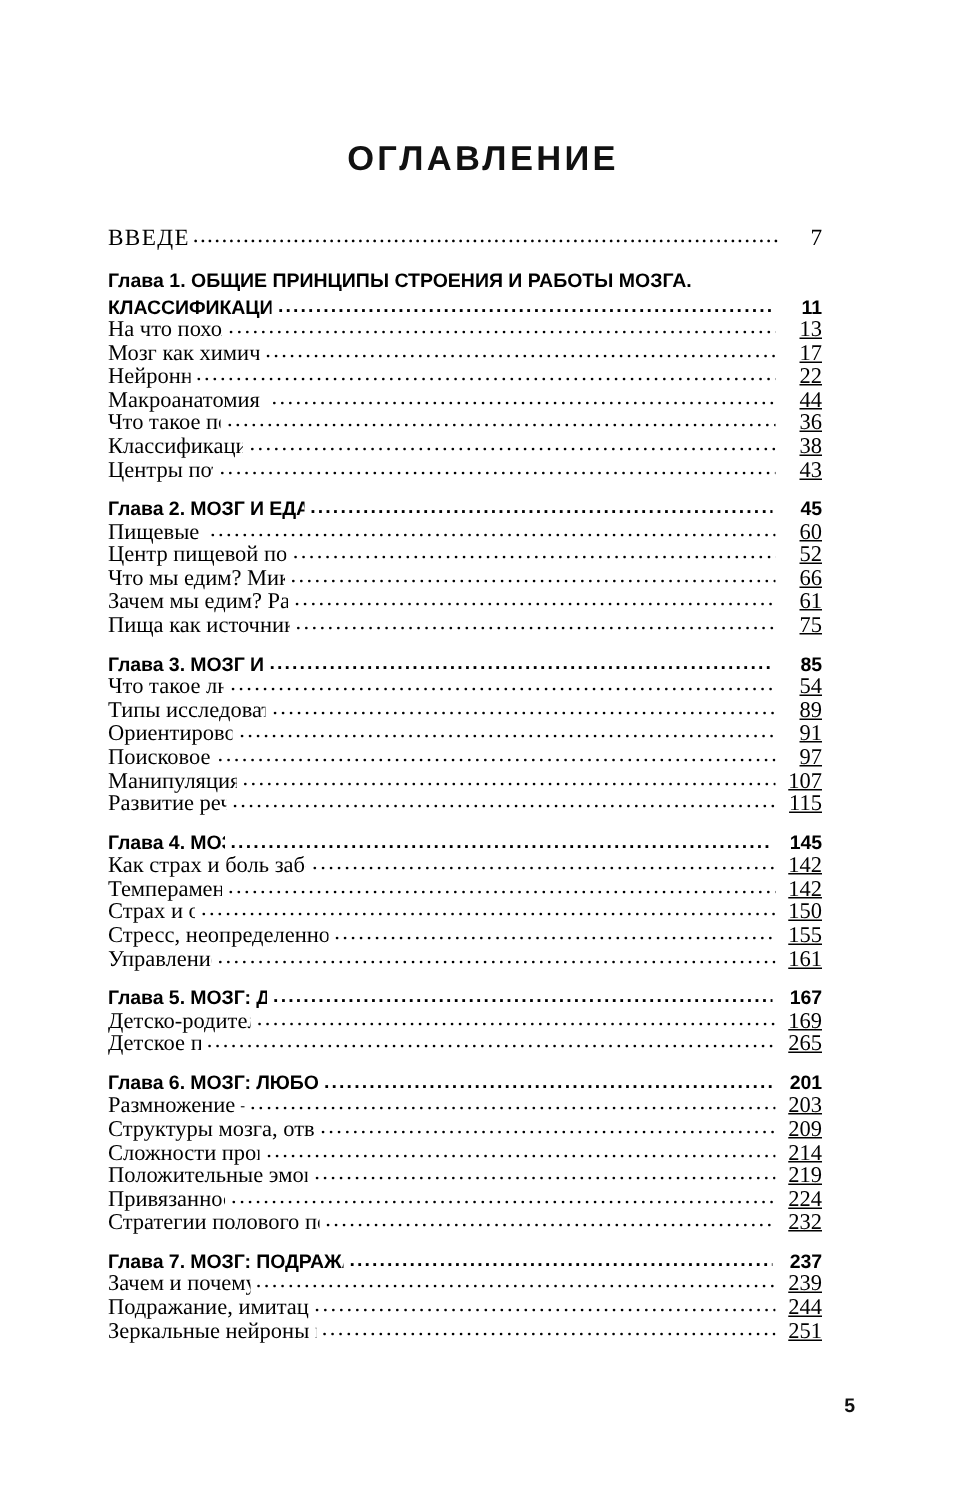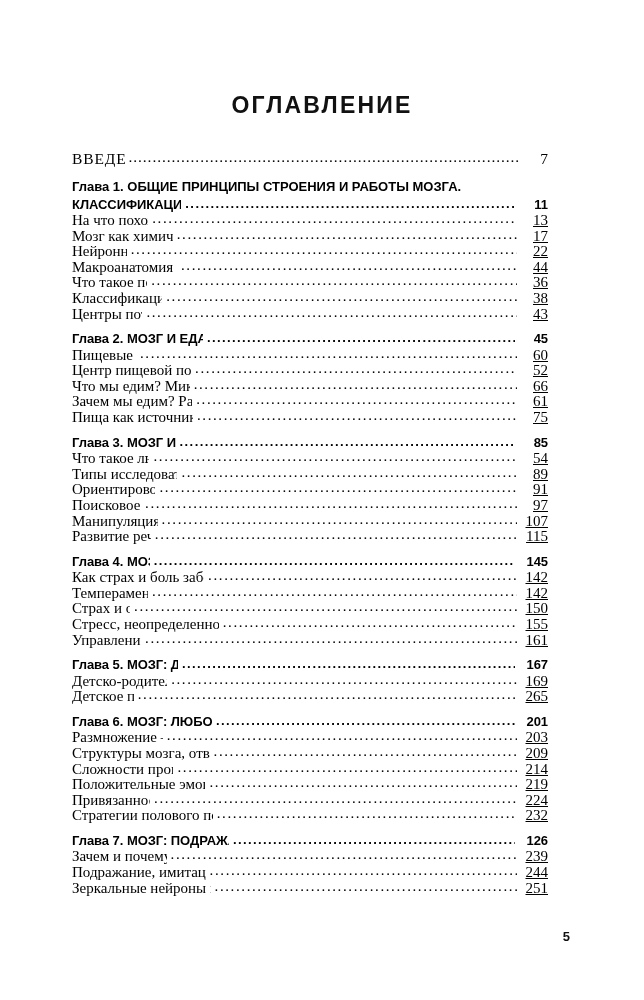--- a/index.html
+++ b/index.html
@@ -334,21 +334,21 @@
         <span class="entry-page">224</span>
       </div>
       <div class="toc-entry entry-section">
         <span class="entry-label">Стратегии полового поведения: верность и ветреность</span>
         <span class="leader">...........................................................................................................................................</span>
         <span class="entry-page">232</span>
       </div>
       <div class="toc-entry entry-chapter">
         <span class="entry-label">Глава 7. МОЗГ: ПОДРАЖАНИЕ. БЫТЬ ПОХОЖИМ НА ДРУГИХ</span>
         <span class="leader">...........................................................................................................................................</span>
-        <span class="entry-page">126</span>
+        <span class="entry-page">237</span>
       </div>
       <div class="toc-entry entry-section">
         <span class="entry-label">Зачем и почему мы подражаем?</span>
         <span class="leader">...........................................................................................................................................</span>
         <span class="entry-page">239</span>
       </div>
       <div class="toc-entry entry-section">
         <span class="entry-label">Подражание, имитация, синхронизация поведения</span>
         <span class="leader">...........................................................................................................................................</span>
         <span class="entry-page">244</span>

